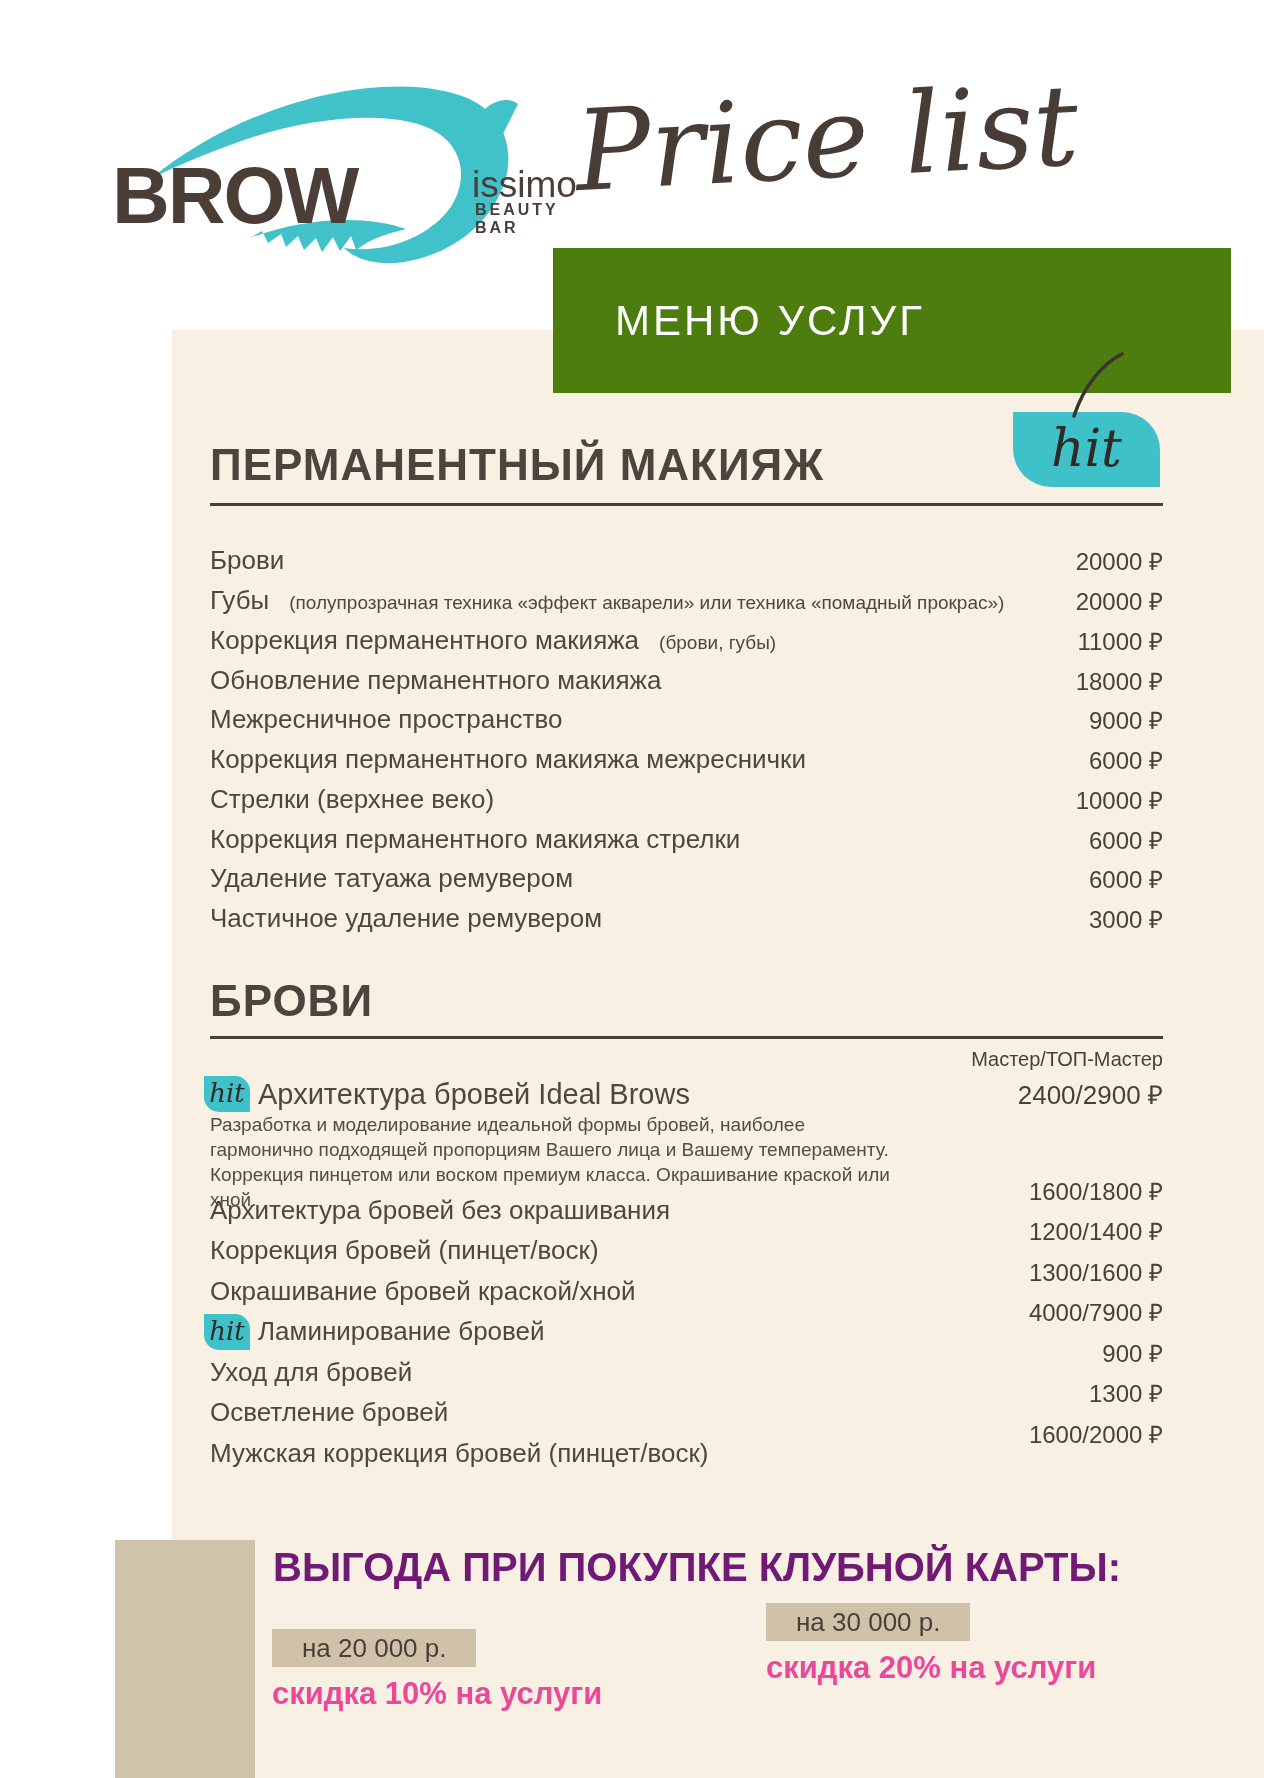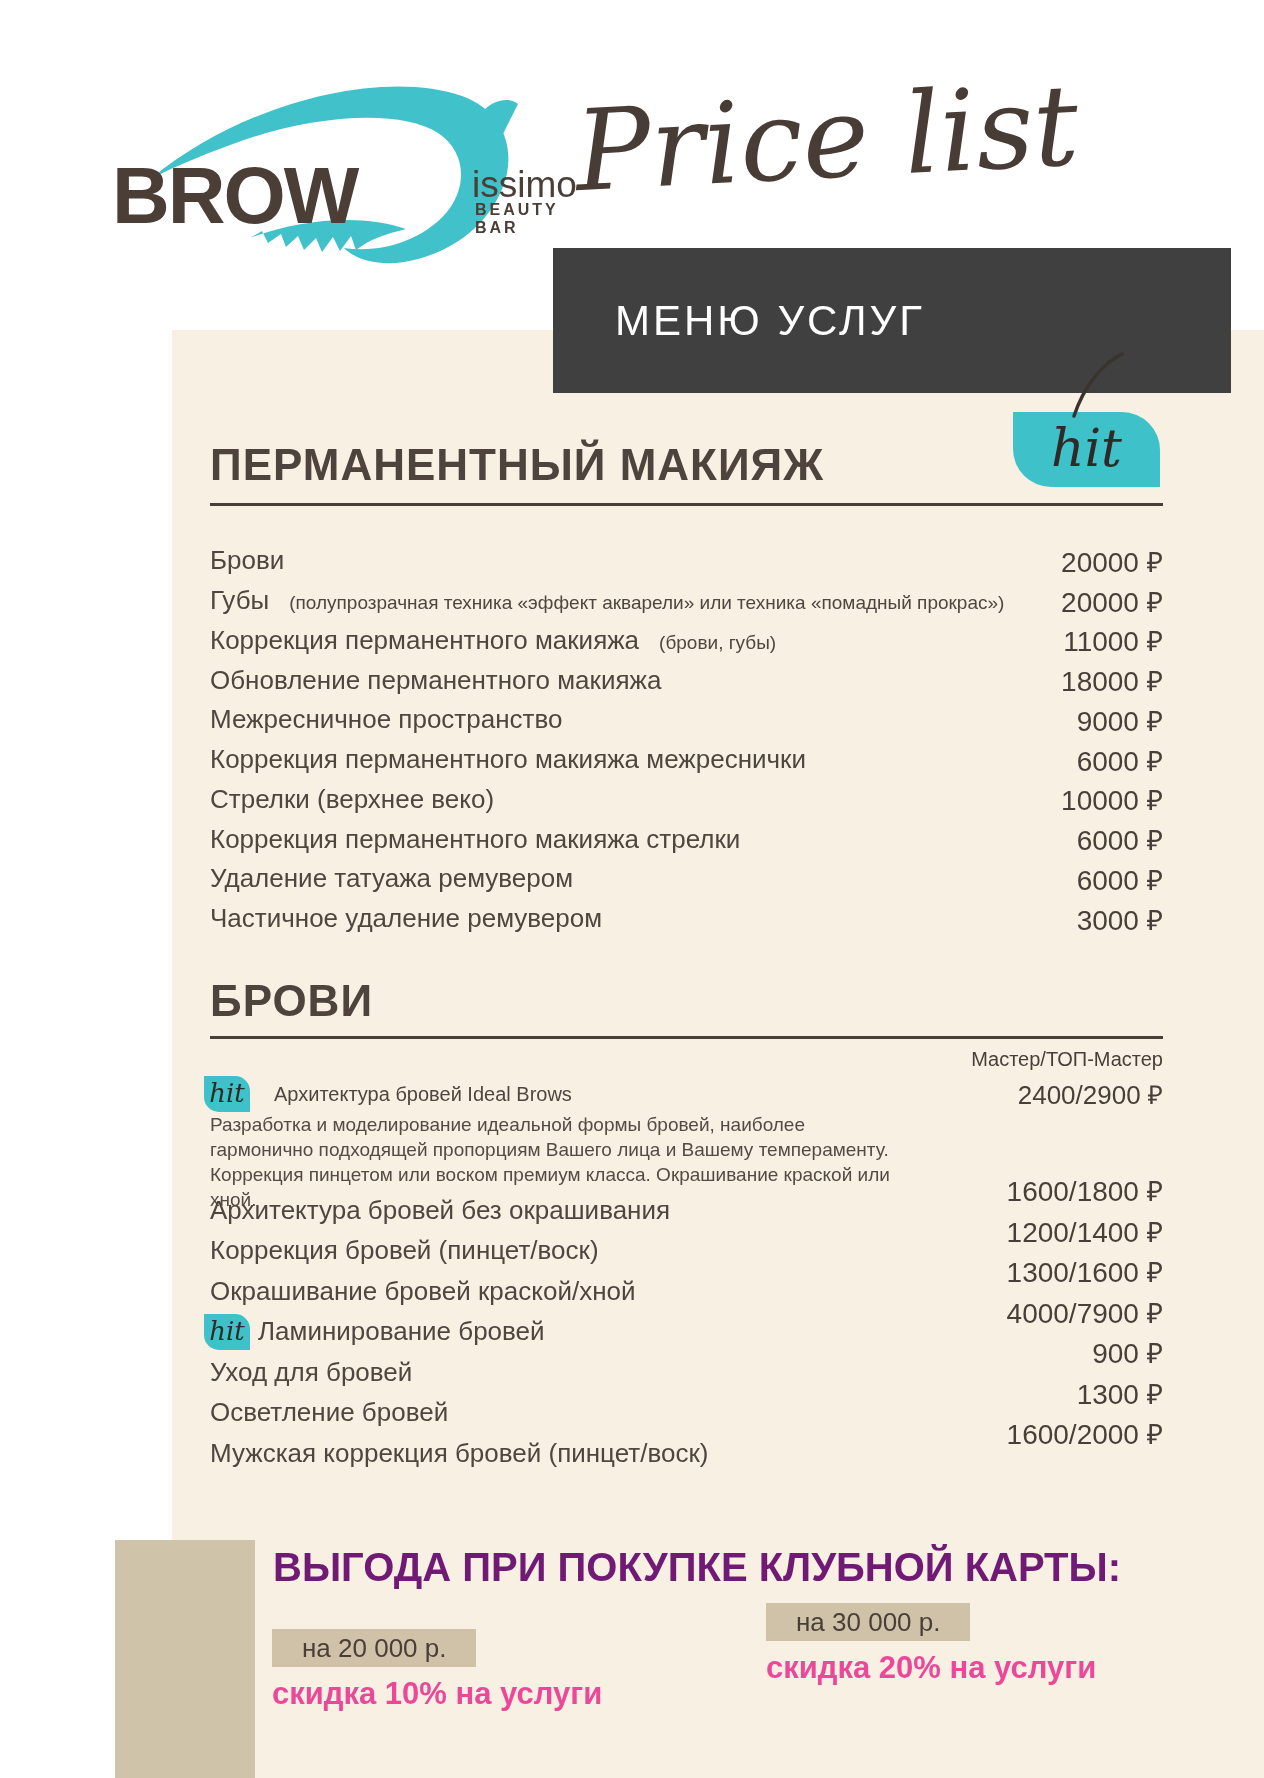--- a/index.html
+++ b/index.html
@@ -5,21 +5,21 @@
   * { margin:0; padding:0; box-sizing:border-box; }
   html,body { background:#e8e8e8; }
   .page {
     position:relative; width:1264px; height:1778px; margin:0 auto;
     background:#ffffff; overflow:hidden;
     font-family:"Liberation Sans", sans-serif; color:#4a3f38;
   }
   .cream-panel { position:absolute; left:172px; top:330px; right:0; bottom:0; background:#f7f0e3; }
   .menu-banner {
     position:absolute; left:553px; top:248px; width:678px; height:145px;
-    background:#404040; display:flex; align-items:center;
+    background:#4d7c0f; display:flex; align-items:center;
   }
   .menu-banner .banner-text {
     margin-left:62px; color:#ffffff; font-size:42px; letter-spacing:3px; font-weight:normal;
   }
   .script-title {
     position:absolute; left:575px; top:70px; width:620px;
     font-family:"DejaVu Serif", serif; font-style:italic; font-size:112px;
     color:#483c36; transform:rotate(-3deg); white-space:nowrap;
   }
   
@@ -52,26 +52,26 @@
   }
   
   .section-title { position:absolute; left:210px; font-size:44px; font-weight:bold; letter-spacing:1px; color:#4e433d; white-space:nowrap; }
   .rule { position:absolute; left:210px; width:953px; height:3px; background:#4a3f38; }
   .price-list { position:absolute; left:210px; width:953px; list-style:none; }
   .price-list li { display:flex; justify-content:space-between; align-items:center; position:relative; }
   .list-1 li { height:39.75px; }
   .list-2 li { height:40.5px; }
   .item-name { font-size:26px; color:#51463f; white-space:nowrap; }
   .item-note { font-size:19px; color:#51463f; margin-left:20px; }
-  .item-price { font-size:28px; color:#4a3f38; white-space:nowrap; }
+  .item-price { font-size:24px; color:#4a3f38; white-space:nowrap; }
   .raised .item-price { transform:translateY(-20px); }
   .has-badge .item-name { margin-left:48px; }
   .row-hit-first { position:absolute; left:210px; width:953px; height:44px;
     display:flex; justify-content:space-between; align-items:center; }
-  .row-hit-first .item-name { margin-left:64px; font-size:20px; }
+  .row-hit-first .item-name { margin-left:48px; font-size:29px; }
   .row-hit-first .item-price { font-size:26px; }
   .column-note { position:absolute; width:953px; left:210px; text-align:right; font-size:20px; color:#4a3f38; }
   .item-desc { position:absolute; left:210px; width:700px; font-size:19px; line-height:25px; color:#564b44; }
   
   .promo-block { position:absolute; left:115px; top:1540px; width:140px; height:238px; background:#cfc3a9; }
   .promo-title { position:absolute; left:273px; top:1545px; font-size:40px; font-weight:bold; color:#701a75; white-space:nowrap; }
   .offer { position:absolute; top:1603px; }
   .offer-1 { left:272px;margin-top:26px; }
   .offer-2 { left:766px; }
   .offer-amount {

